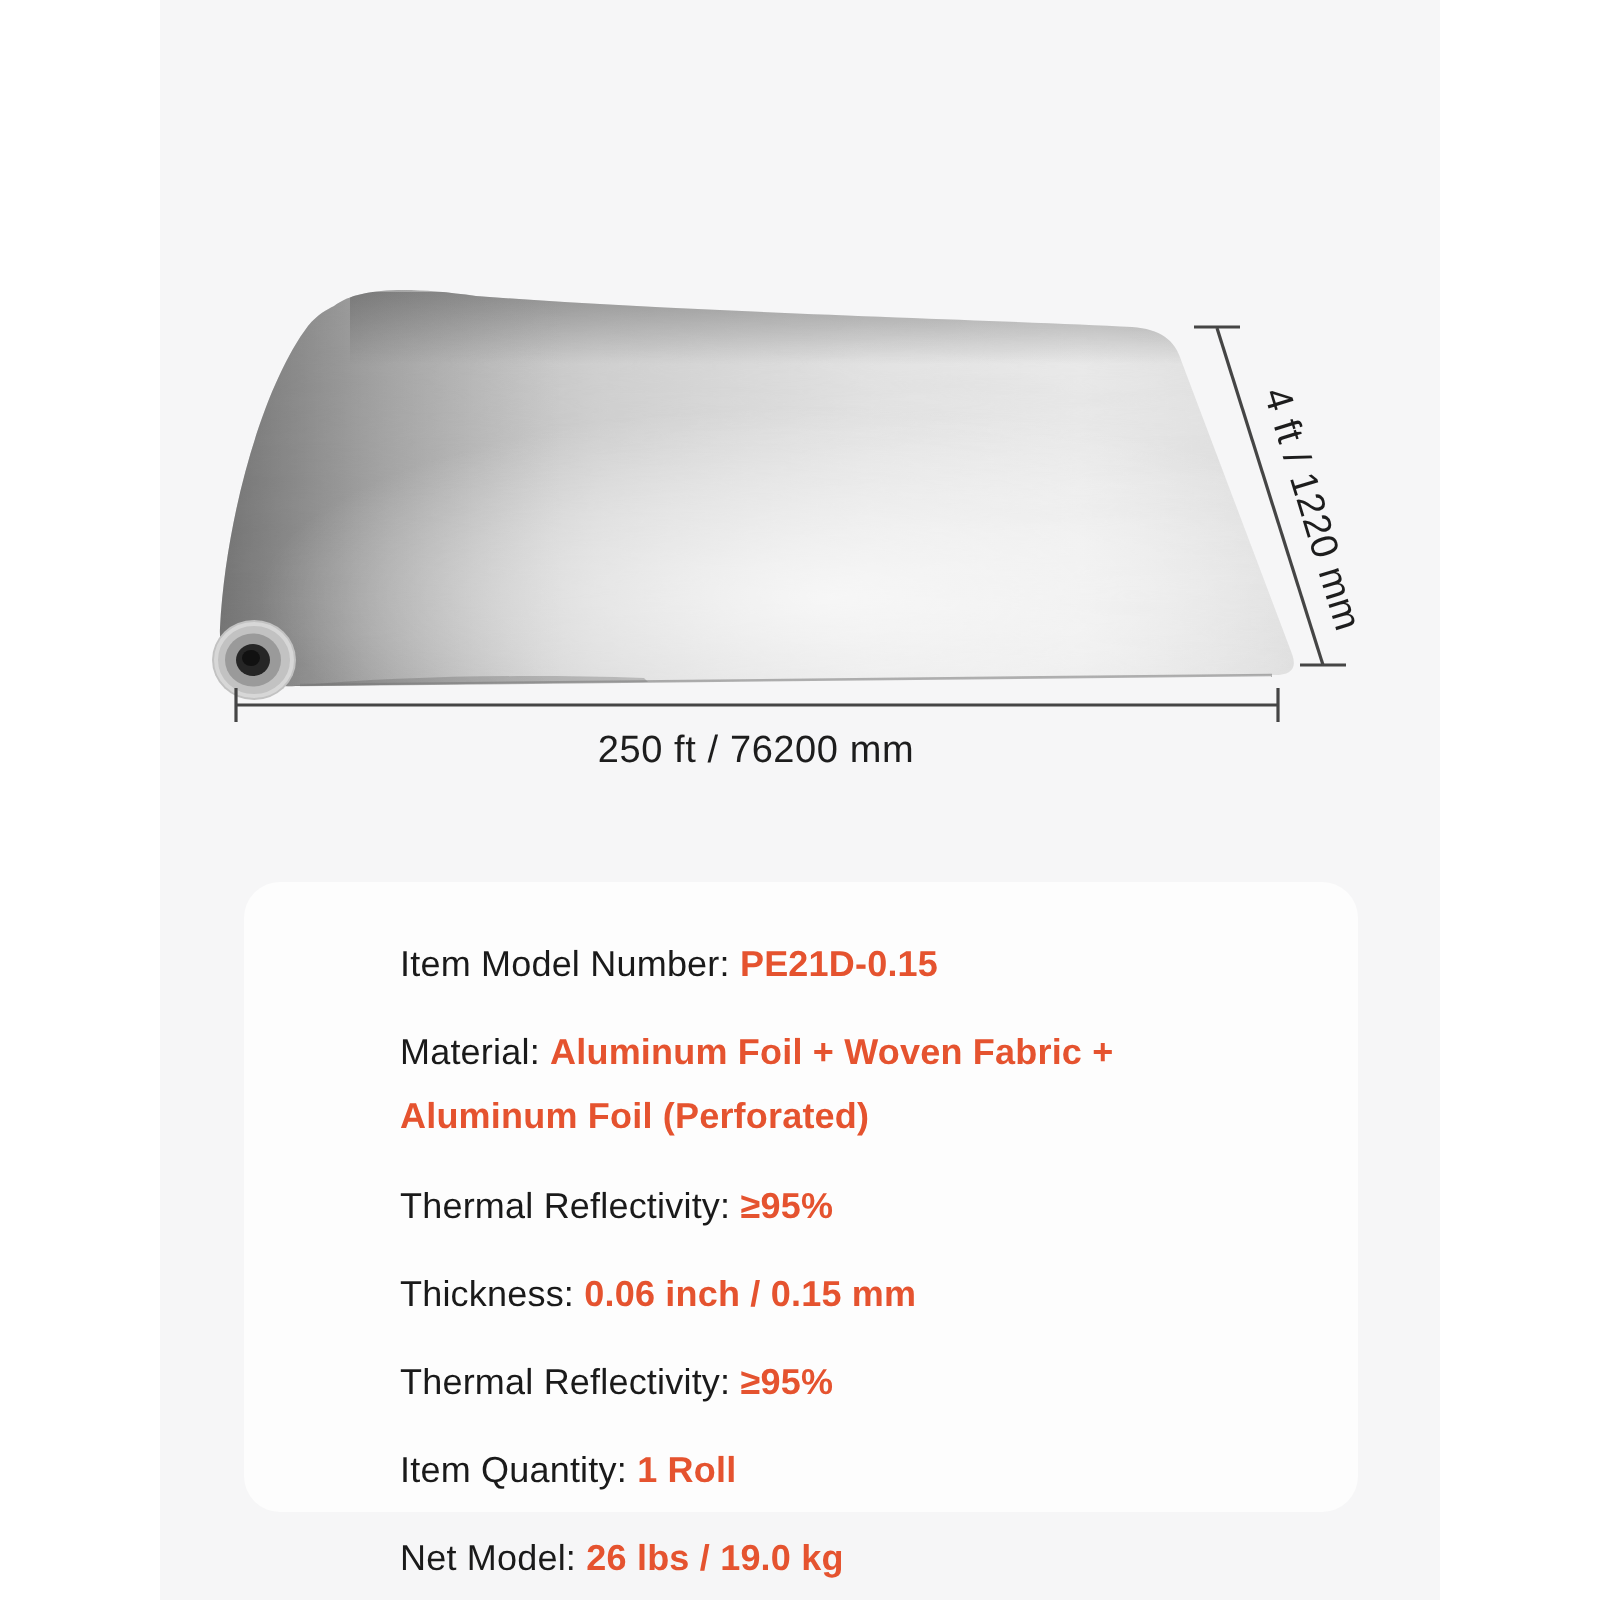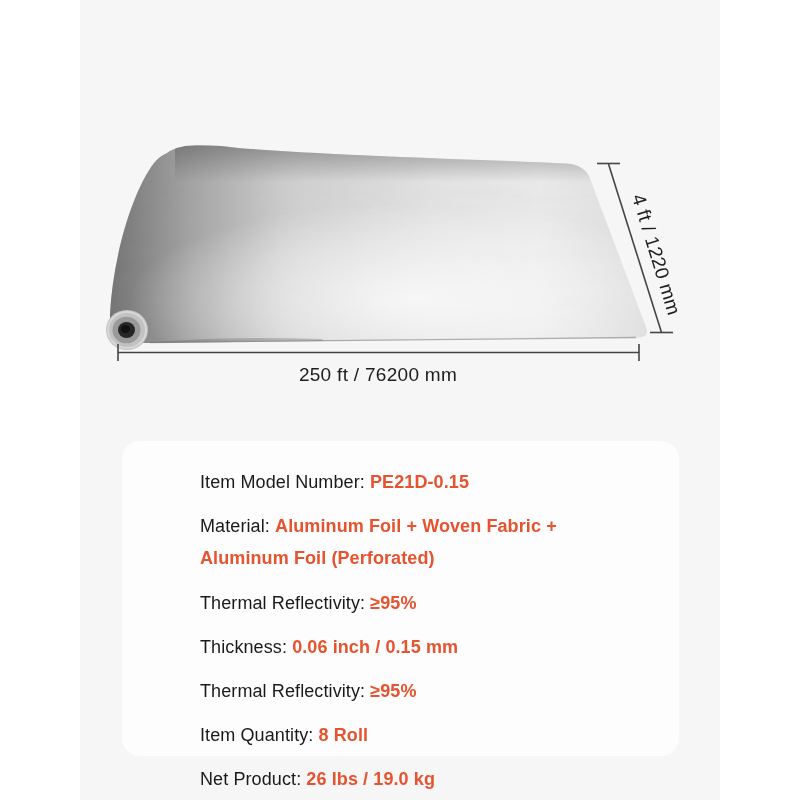--- a/index.html
+++ b/index.html
@@ -127,23 +127,23 @@
         <p class="spec-row">
           <span>Thickness:</span>
           <span class="spec-value">0.06 inch / 0.15 mm</span>
         </p>
         <p class="spec-row">
           <span>Thermal Reflectivity:</span>
           <span class="spec-value">≥95%</span>
         </p>
         <p class="spec-row">
           <span>Item Quantity:</span>
-          <span class="spec-value">8 Roll</span>
+          <span class="spec-value">1 Roll</span>
         </p>
         <p class="spec-row">
-          <span>Net Product:</span>
+          <span>Net Model:</span>
           <span class="spec-value">26 lbs / 19.0 kg</span>
         </p>
       </div>
     </div>
 
   </div>
 </div>
 
 </body></html>

